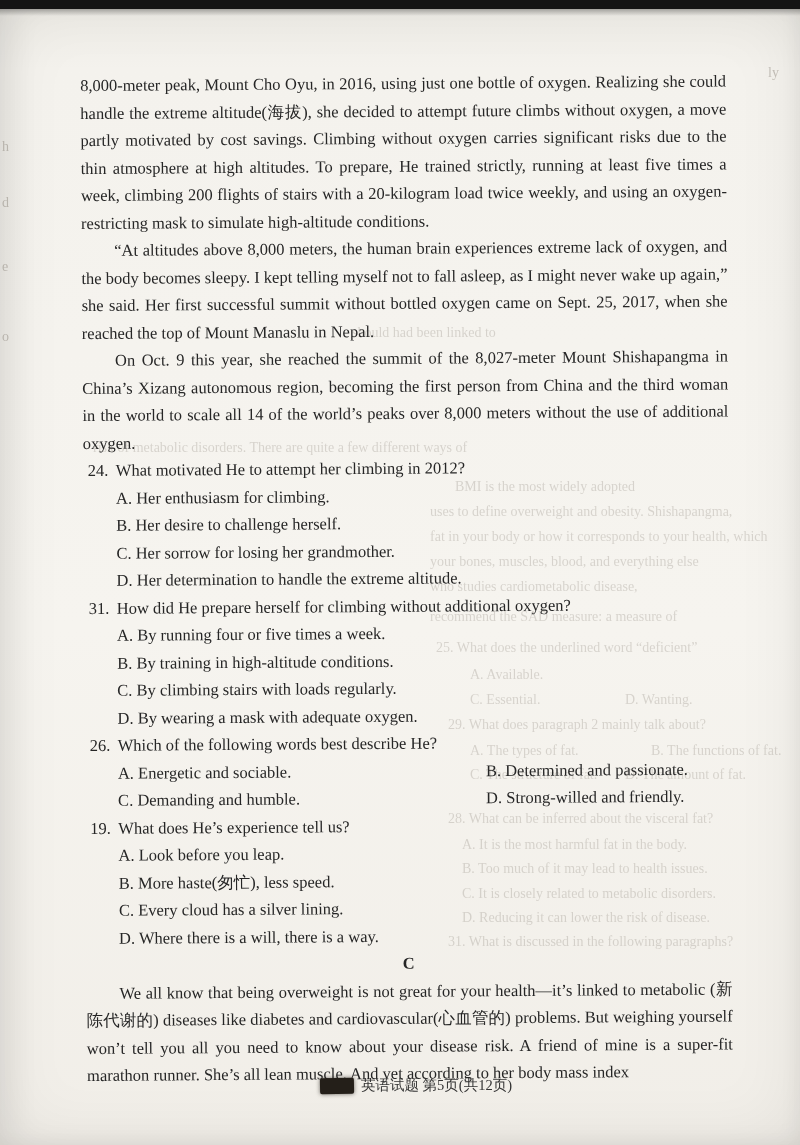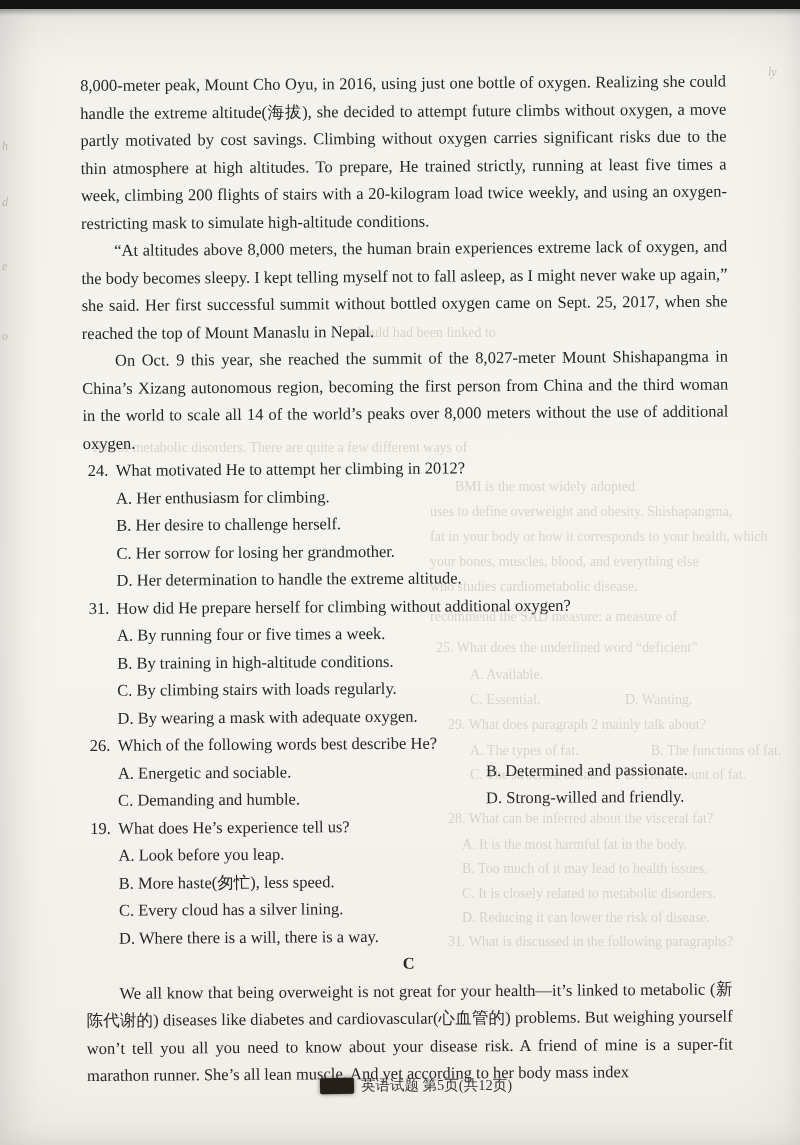--- a/index.html
+++ b/index.html
@@ -20,21 +20,21 @@
   p.para{margin:0;}
   p.para.indent{text-indent:2em;}
   .question{position:relative;padding-left:33px;}
   .qnum{position:absolute;left:5px;top:0;}
   .qtext{display:block;}
   .options .opt{display:block;}
   .options.two-col{display:grid;grid-template-columns:368px 1fr;}
   .section-label{text-align:center;font-weight:bold;margin:0;letter-spacing:1px;}
   .ghost{position:absolute;color:#6b6257;opacity:0.22;font-size:14px;
     white-space:nowrap;filter:blur(0.4px);line-height:1;}
-  .edge{position:absolute;color:#6b6257;opacity:0.35;font-size:12px;line-height:1;font-style:italic;}
+  .edge{position:absolute;color:#6b6257;opacity:0.35;font-size:14px;line-height:1;}
   .footer{position:absolute;left:0;right:0;top:1076px;display:flex;
     justify-content:center;align-items:center;gap:7px;font-size:14.5px;color:#333;margin-left:32px;}
   .blot{width:34px;height:16px;background:#241f19;border-radius:2px;
     box-shadow:0 0 4px rgba(36,31,25,0.65);transform:rotate(-1deg);}
 </style>
 </head>
 <body>
 
 <div class="scan">
   <div class="top-edge"></div>

